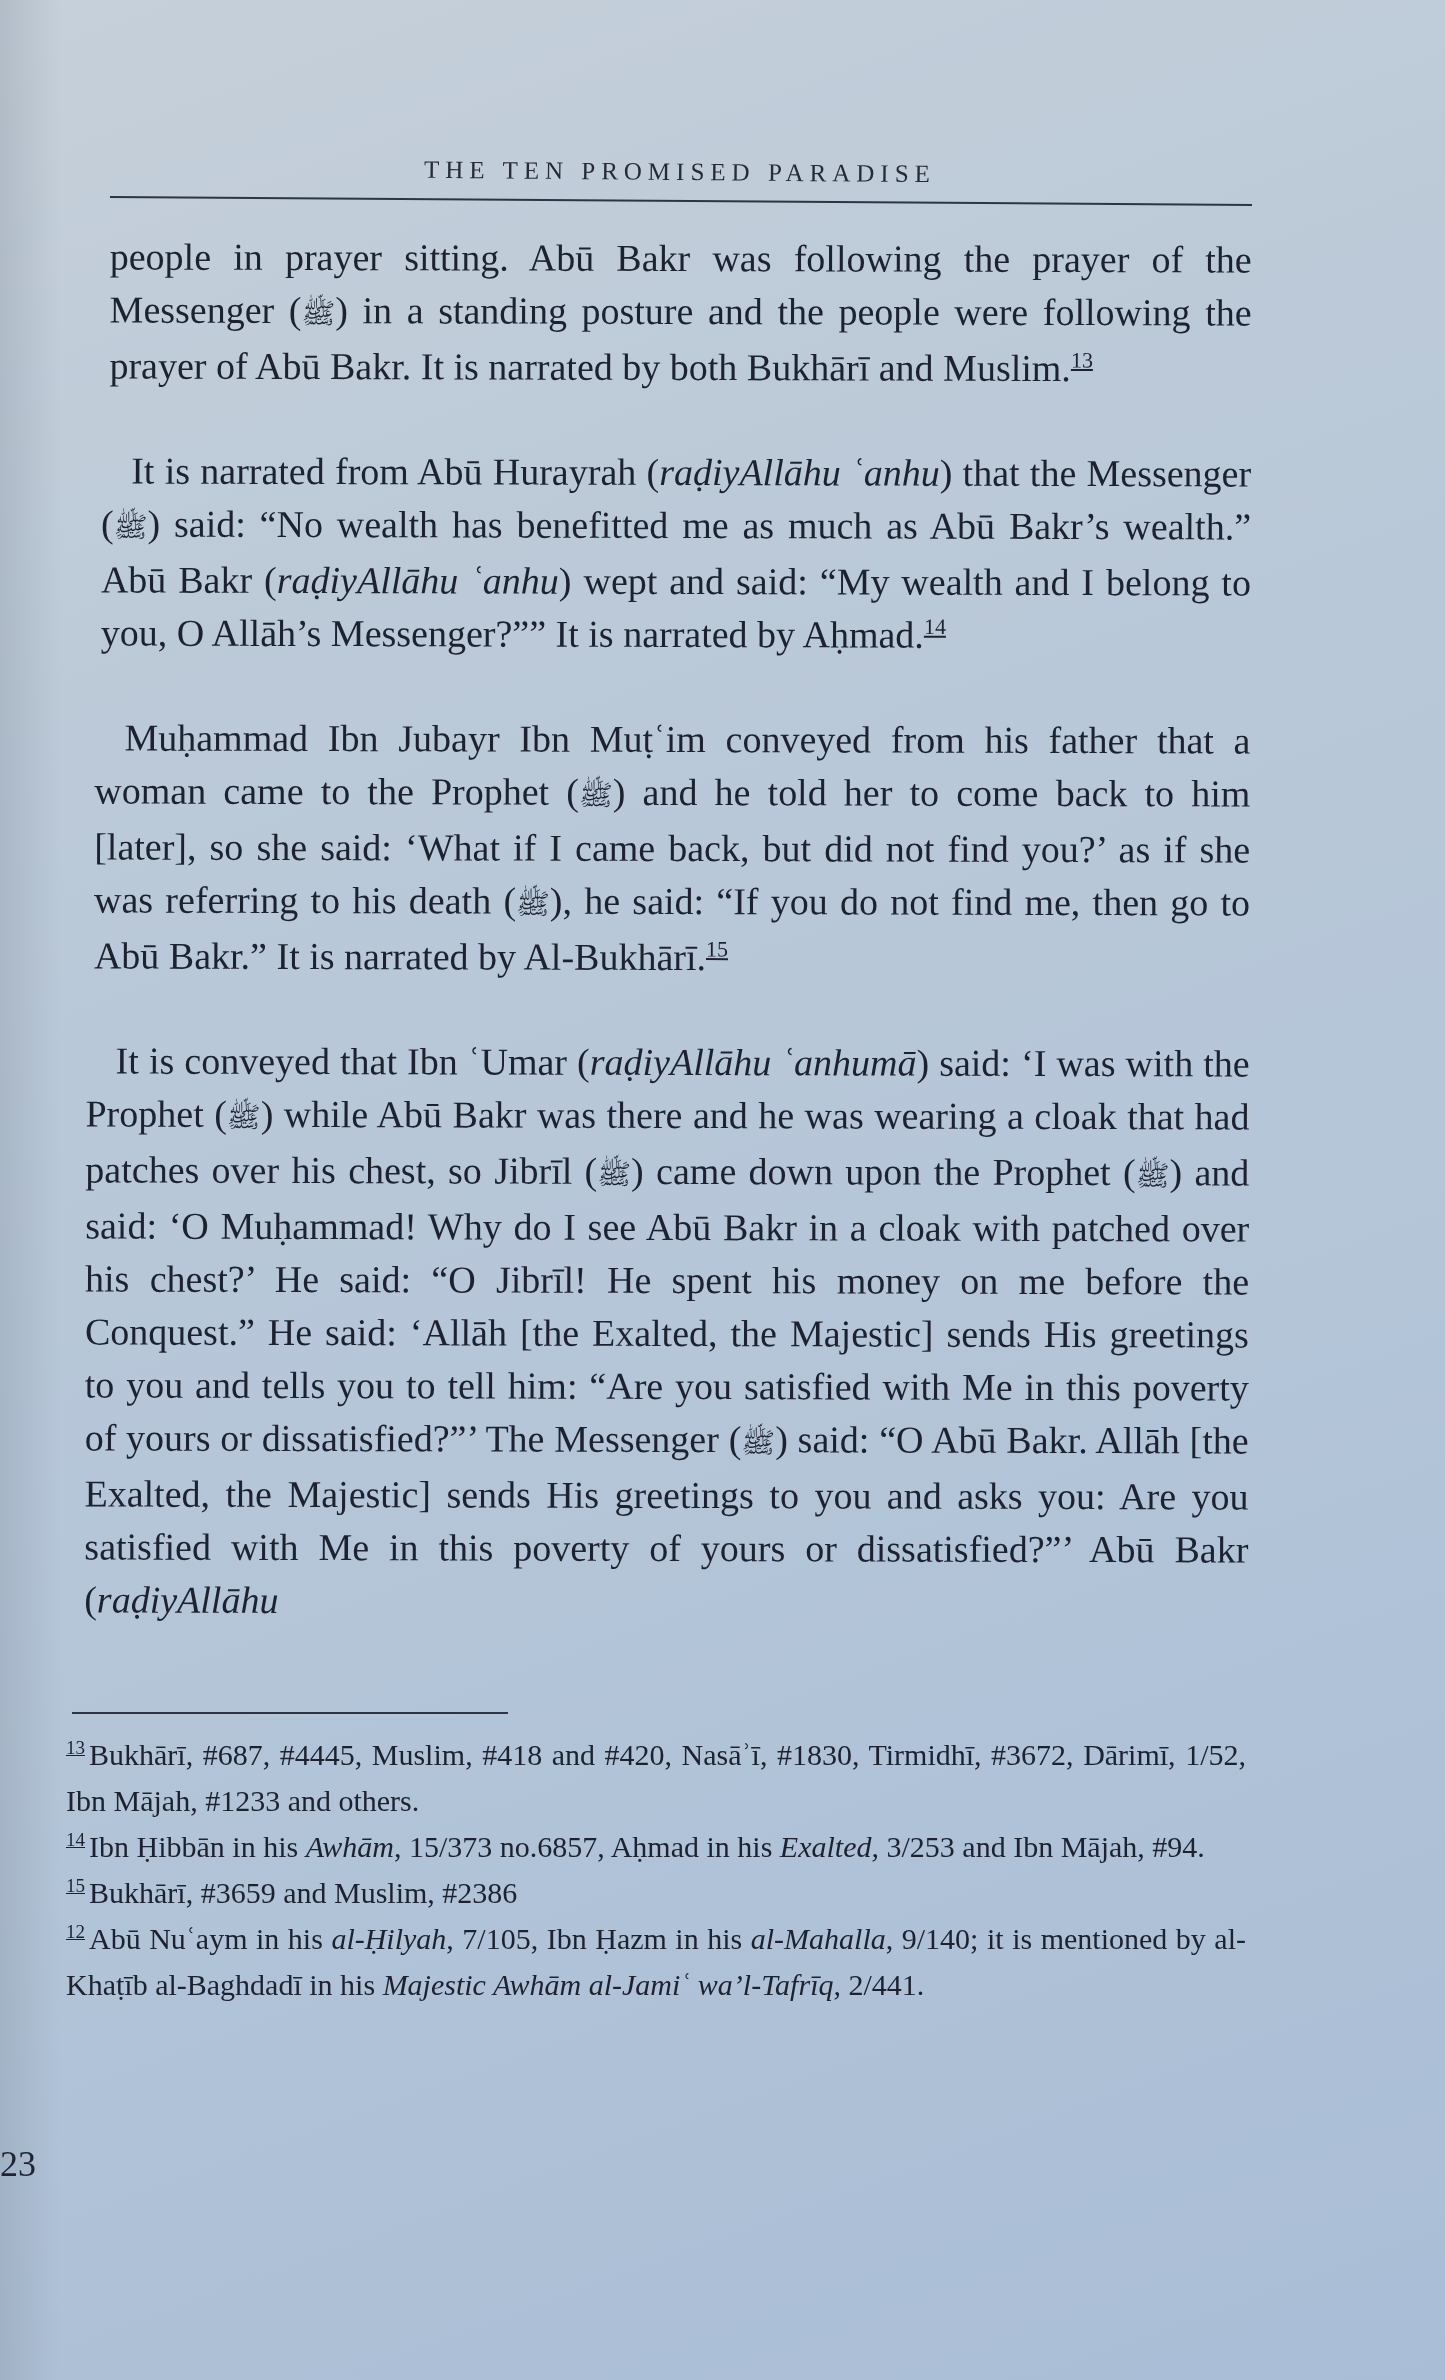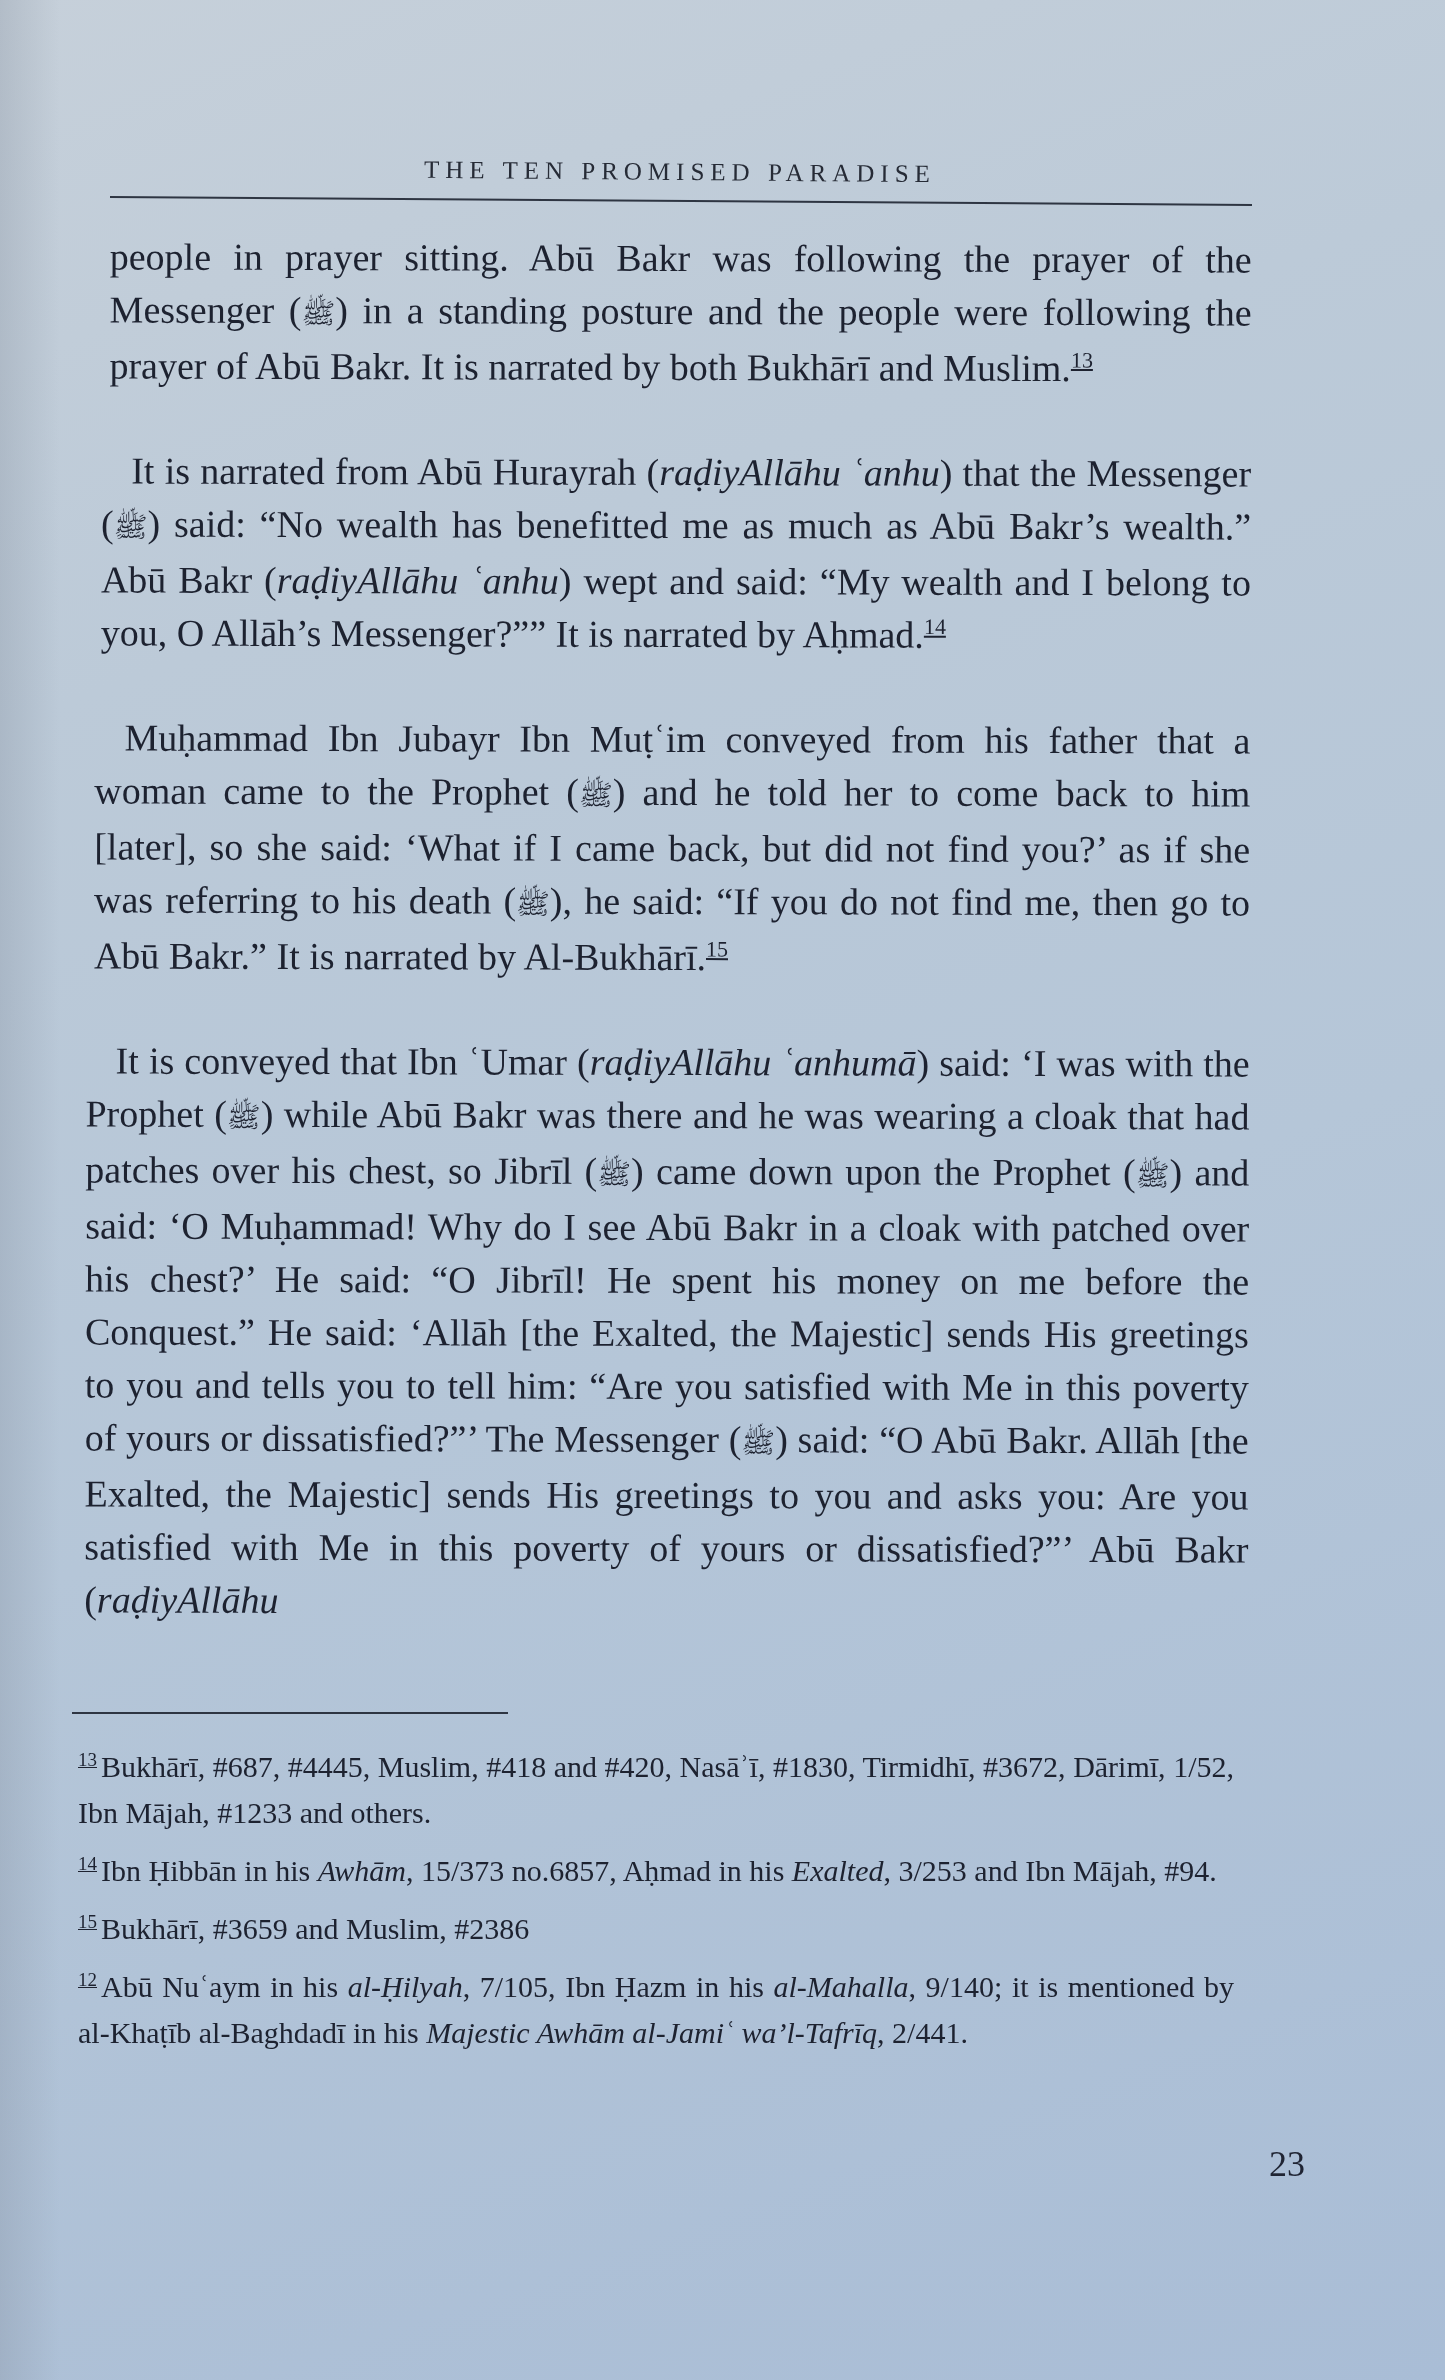--- a/index.html
+++ b/index.html
@@ -89,28 +89,28 @@
     }
     .footnotes {
       position: absolute;
       left: 66px;
       top: 1732px;
       width: 1180px;
       font-size: 30px;
       line-height: 46px;
       text-align: justify;
     }
-    .footnote { margin: 12px; }
+    .footnote { margin: 0; }
     .footnote sup { font-size: 19px; margin-right: 4px; }
     .page-number {
       position: absolute;
       left: 0;
       width: 1305px;
       top: 2143px;
-      text-align: right;
+      text-align: left;
       font-size: 36px;
       color: #1f2433;
     }
   </style>
 </head>
 <body>
 
 <div class="page">
   <div class="shadow-left"></div>
 

